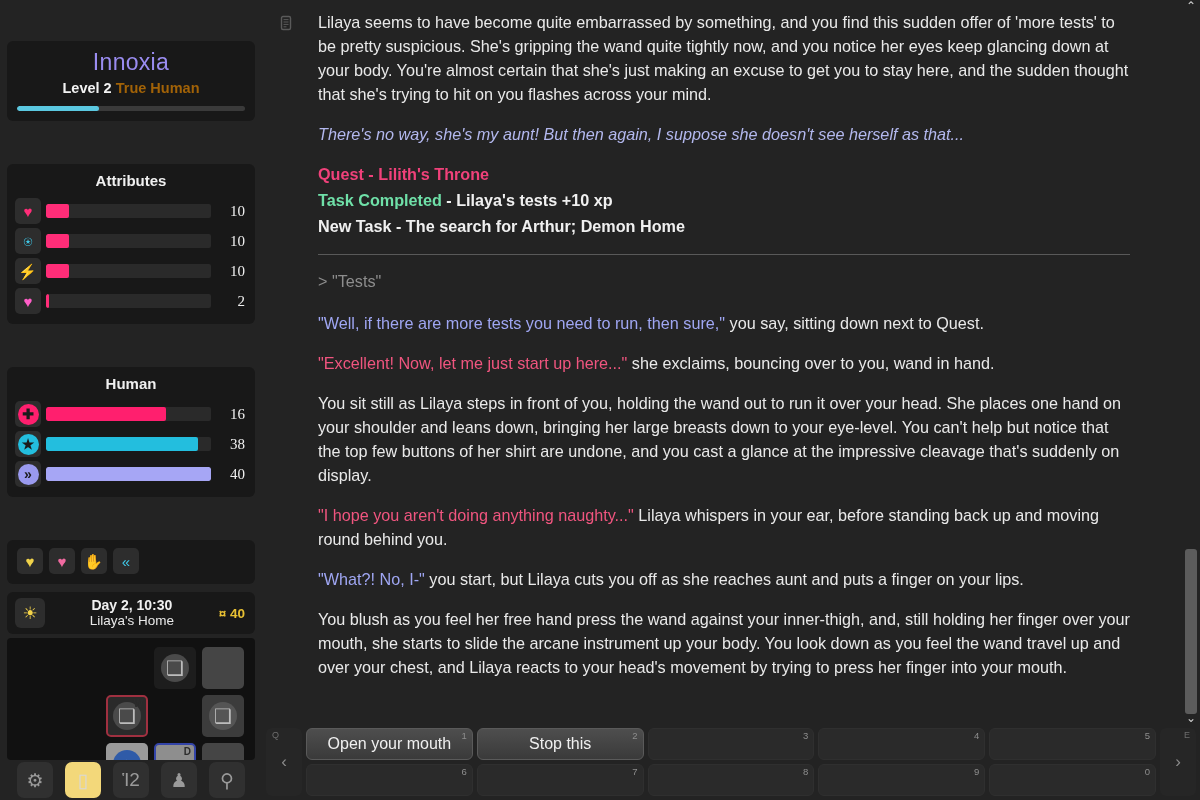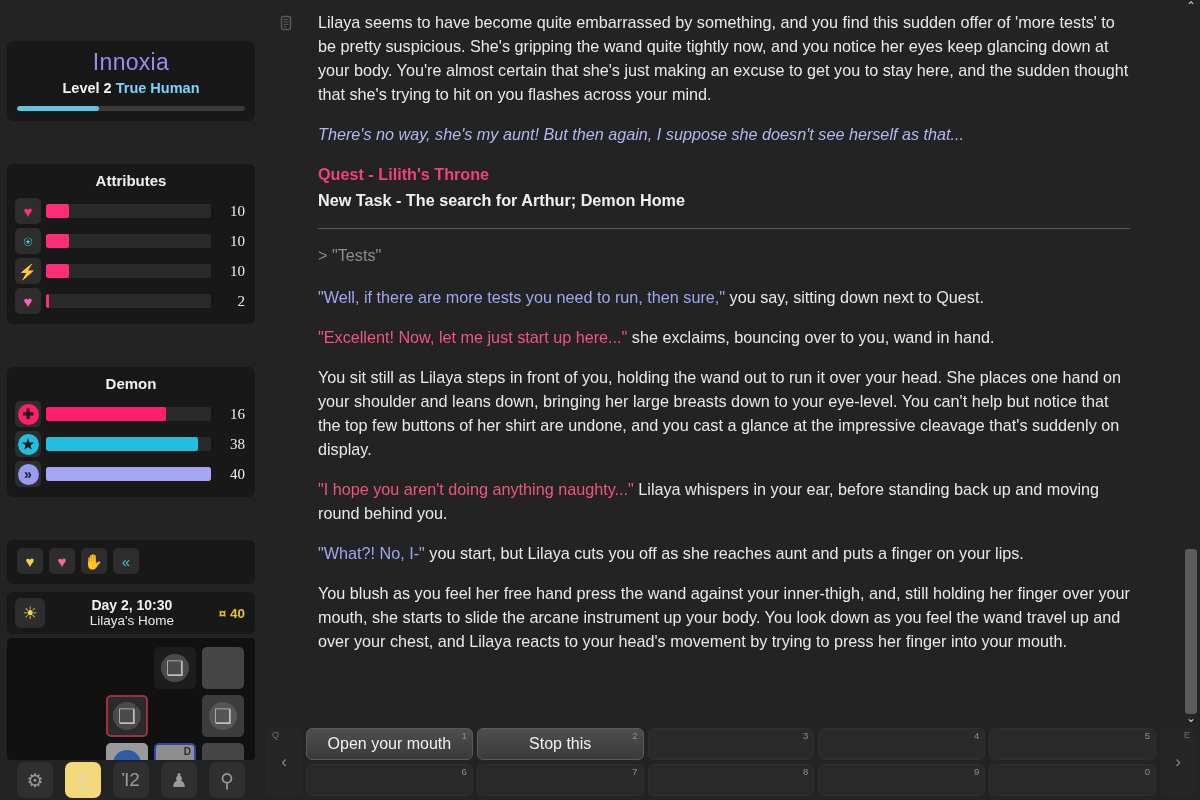--- a/index.html
+++ b/index.html
@@ -35,21 +35,21 @@
     font-weight: 400;
   }
   .char-level {
     text-align: center;
     font-size: 14.5px;
     font-weight: bold;
     line-height: 20px;
     margin-top: 1px;
   }
   .char-level .lvl { color: #f2f2f2; }
-  .char-level .race { color: #7dd3fc; }
+  .char-level .race { color: #a16207; }
   .xpbar-outer {
     height: 5px; background: #3a3a3a; border-radius: 3px;
     margin: 8px 2px 2px 2px; overflow: hidden;
   }
   .xpbar-inner { height: 100%; background: #5bc8e0; border-radius: 3px; }
 
   .panel-title {
     text-align: center; color: #f0f0f0;
     font-size: 15px; font-weight: bold;
     line-height: 22px; margin-bottom: 4px;
@@ -274,21 +274,21 @@
             </div>
             <div class="stat-bar-outer">
               <div class="stat-bar-inner" style="width:2%;background:#ff2d78"></div>
             </div>
             <div class="stat-val">2</div>
           </div>
         </div>
     </div>
 
     <div class="panel">
-      <div class="panel-title">Demon</div>
+      <div class="panel-title">Human</div>
       <div id="combat-rows">
           <div class="combat-row">
             <div class="combat-icon">
               <div class="circ" style="background:#ff1f6e">✚</div>
             </div>
             <div class="stat-bar-outer">
               <div class="stat-bar-inner" style="width:73%;background:#ff1f6e"></div>
             </div>
             <div class="stat-val">16</div>
           </div>
@@ -461,20 +461,23 @@
     </div>
 
     <div class="content-scroll">
       <p>Lilaya seems to have become quite embarrassed by something, and you find this sudden offer of 'more tests' to be pretty suspicious. She's gripping the wand quite tightly now, and you notice her eyes keep glancing down at your body. You're almost certain that she's just making an excuse to get you to stay here, and the sudden thought that she's trying to hit on you flashes across your mind.</p>
       <p class="thought">There's no way, she's my aunt! But then again, I suppose she doesn't see herself as that...</p>
 
       <p class="quest">
         <span class="q-title">Quest - Lilith's Throne</span>
       </p>
       <p class="quest">
+        <span class="q-done">Task Completed</span><span class="q-rest"> - Lilaya's tests +10 xp</span>
+      </p>
+      <p class="quest">
         <span class="q-rest">New Task - The search for Arthur; Demon Home</span>
       </p>
 
       <div class="sep"></div>
 
       <p class="cmd">&gt; "Tests"</p>
 
       <p>
         <span class="spk-blue">"Well, if there are more tests you need to run, then sure,"</span><span> you say, sitting down next to Quest.</span>
       </p>

